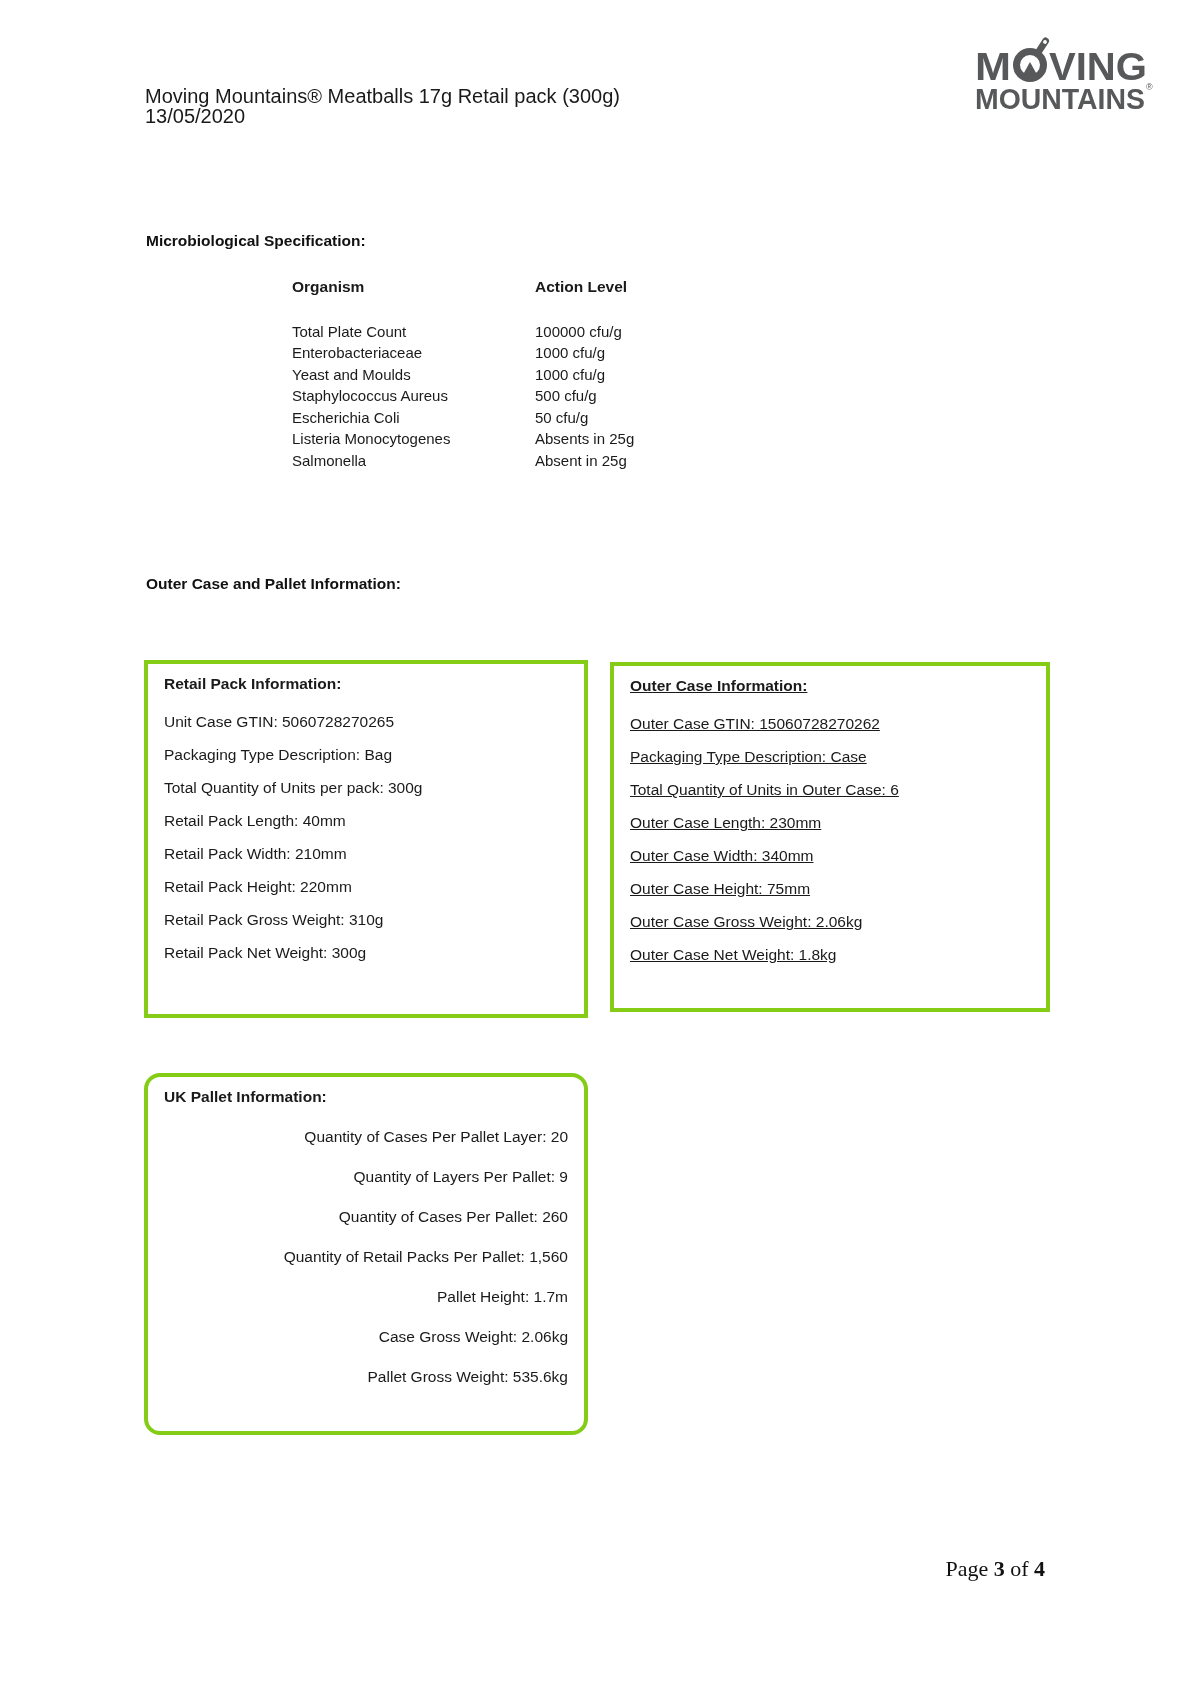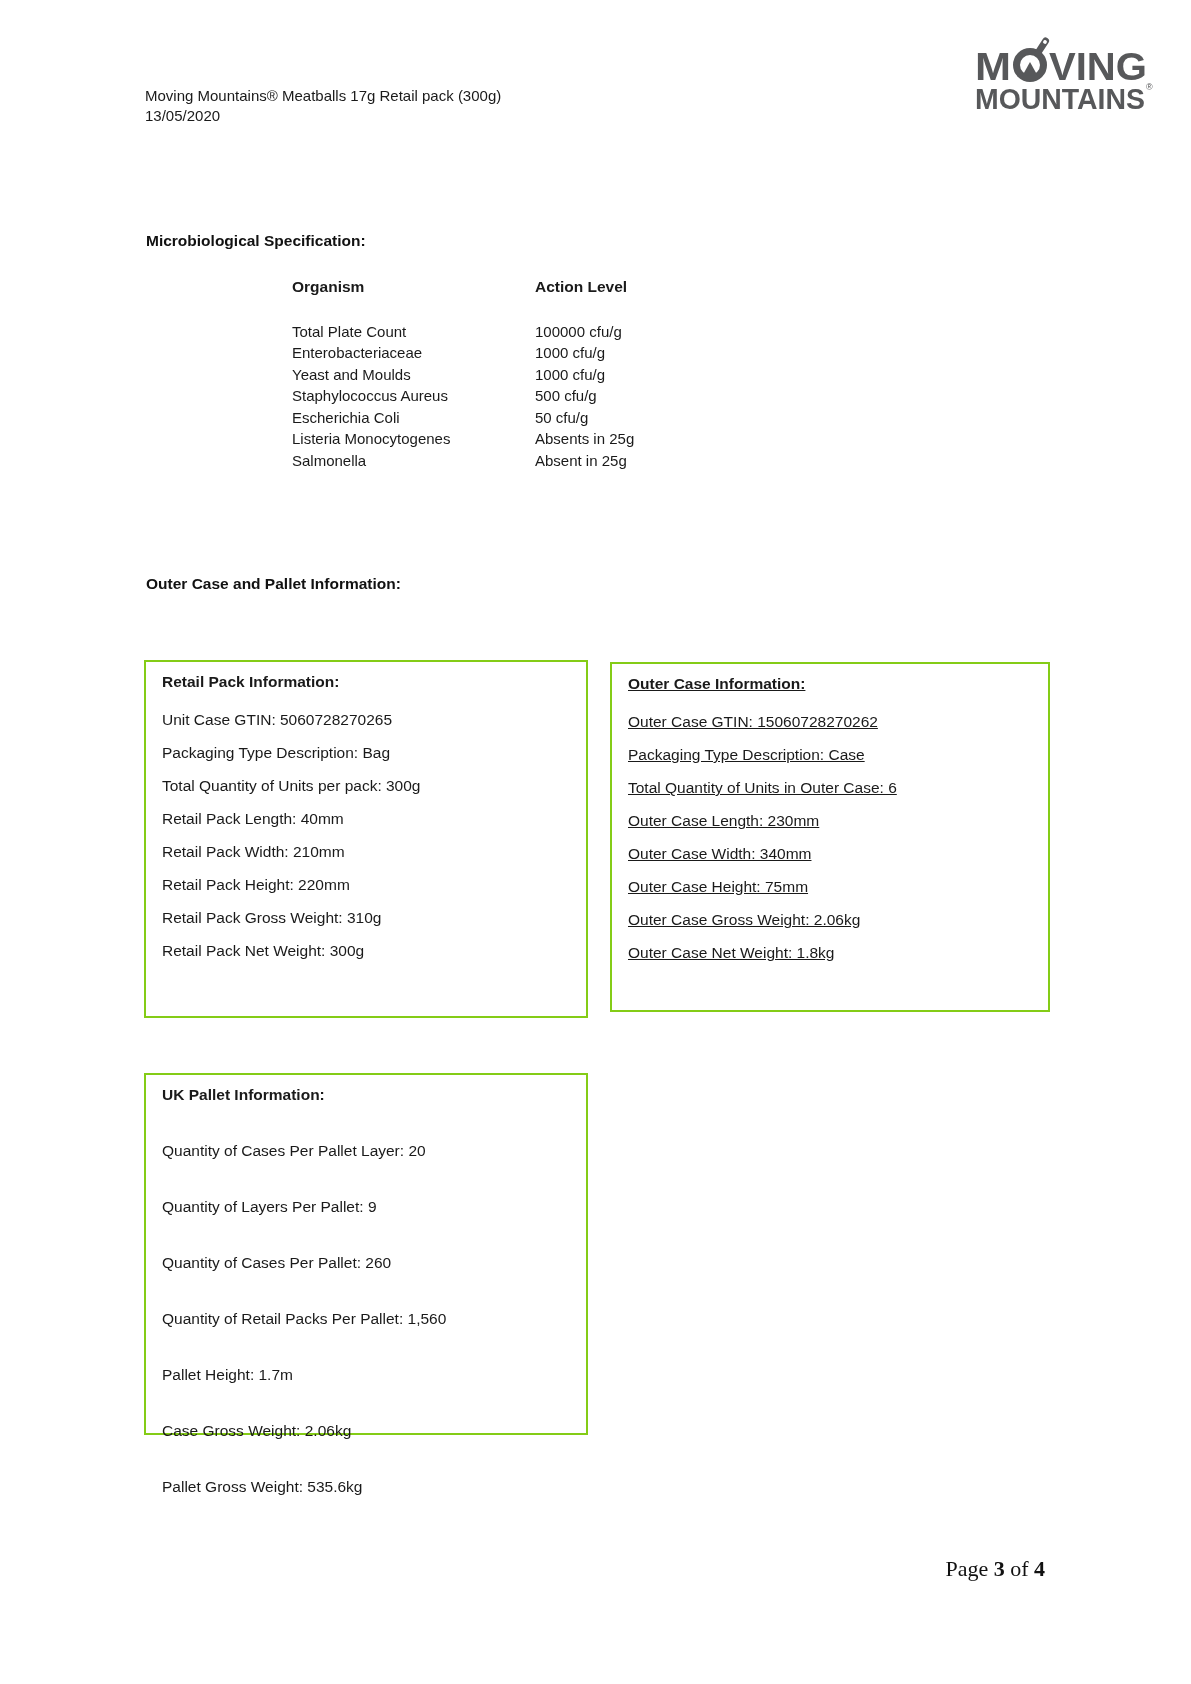--- a/index.html
+++ b/index.html
@@ -14,21 +14,21 @@
     background: #ffffff;
     color: #1a1a1a;
     overflow: hidden;
   }
 
   
   .doc-header {
     position: absolute;
     left: 145px;
     top: 86px;
-    font-size: 15px;
+    font-size: 20px;
     line-height: 20px;
     color: #1a1a1a;
   }
 
   .logo-wrap {
     position: absolute;
     left: 975px;
     top: 34px;
     width: 180px;
     height: 80px;
@@ -57,37 +57,37 @@
   }
   .micro-table .th {
     font-weight: bold;
     font-size: 15.5px;
   }
   .micro-table .spacer { height: 23px; grid-column: 1 / span 2; }
 
   
   .info-box {
     position: absolute;
-    border: 2px solid #84cc16;
+    border: 4px solid #84cc16;
     background: #fff;
     padding: 12px 16px;
     font-size: 15.5px;
   }
   .box-retail { left: 144px; top: 660px; width: 444px; height: 358px; }
   .box-outer  { left: 610px; top: 662px; width: 440px; height: 350px; text-decoration: underline; }
-  .box-pallet { left: 144px; top: 1073px; width: 444px; height: 362px; }
+  .box-pallet { left: 144px; top: 1073px; width: 444px; height: 362px; border-radius: 16px; }
 
   .box-title {
     font-weight: bold;
     line-height: 16px;
     margin-bottom: 22px;
   }
   .box-line { line-height: 16px; margin-top: 17px; }
   .box-pallet .box-title { margin-bottom: 24px; }
-  .box-pallet .box-line { margin-top: 40px; }
+  .box-pallet .box-line { margin-top: 24px; text-align: right; }
 
   
   .page-footer {
     position: absolute;
     right: 146px;
     top: 1556px;
     font-family: "Liberation Serif", serif;
     font-size: 22px;
     color: #111;
   }

